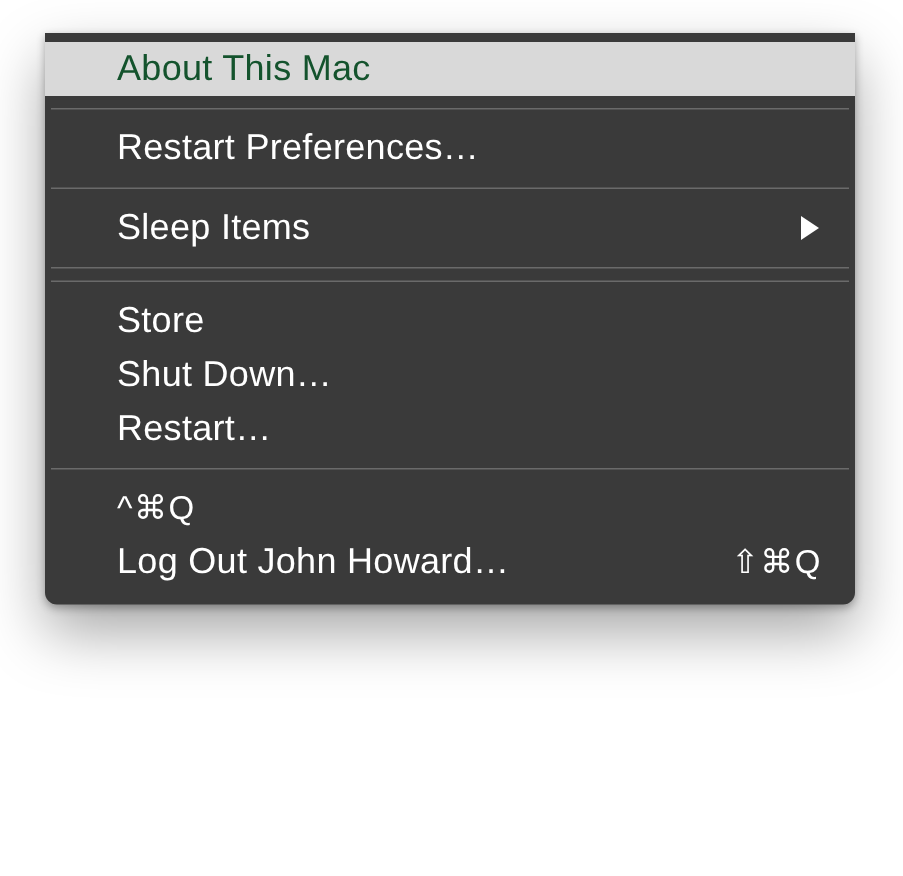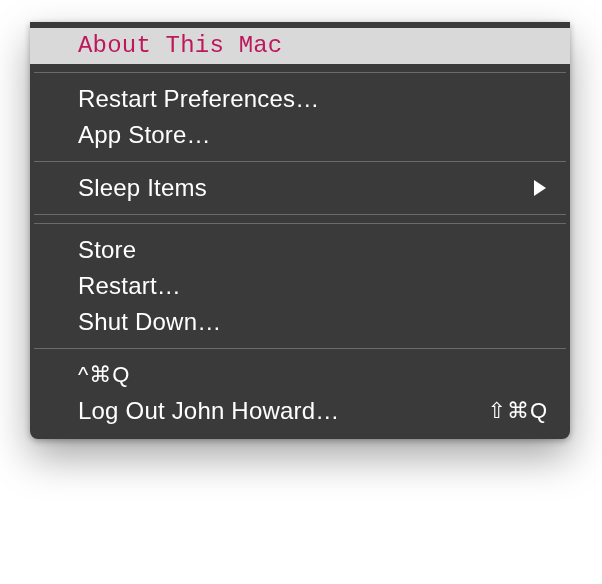--- a/index.html
+++ b/index.html
@@ -28,22 +28,21 @@
     justify-content: space-between;
     height: 36px;
     padding: 0 22px 0 48px;
     font-size: 24px;
     line-height: 36px;
     letter-spacing: 0.2px;
     cursor: default;
   }
   .menu-item.highlighted {
     background: #d9d9d9;
-    color: #be185d;
-    font-family: Liberation Mono, monospace;
+    color: #14532d;
   }
   .separator {
     height: 1px;
     background: #6a6a6a;
     margin: 8px 4px;
   }
   .shortcut {
     font-size: 22px;
     letter-spacing: 1px;
     white-space: nowrap;
@@ -62,23 +61,20 @@
 
   <div class="menu-item highlighted">
     <span>About This Mac</span>
   </div>
 
   <div class="separator"></div>
 
   <div class="menu-item">
     <span>Restart Preferences…</span>
   </div>
-  <div class="menu-item">
-    <span>App Store…</span>
-  </div>
 
   <div class="separator"></div>
 
   <div class="menu-item">
     <span>Sleep Items</span>
     <span class="submenu-arrow">
       <svg width="14" height="16" viewBox="0 0 14 16">
           <polygon points="0,0 12,8 0,16" fill="#ffffff"></polygon>
         </svg>
     </span>
@@ -86,24 +82,24 @@
 
   <div class="separator"></div>
 
 
   <div class="separator"></div>
 
   <div class="menu-item">
     <span>Store</span>
   </div>
   <div class="menu-item">
-    <span>Restart…</span>
+    <span>Shut Down…</span>
   </div>
   <div class="menu-item">
-    <span>Shut Down…</span>
+    <span>Restart…</span>
   </div>
 
   <div class="separator"></div>
 
   <div class="menu-item">
     <span class="shortcut">^⌘Q</span>
   </div>
   <div class="menu-item">
     <span>Log Out John Howard…</span>
     <span class="shortcut">⇧⌘Q</span>

